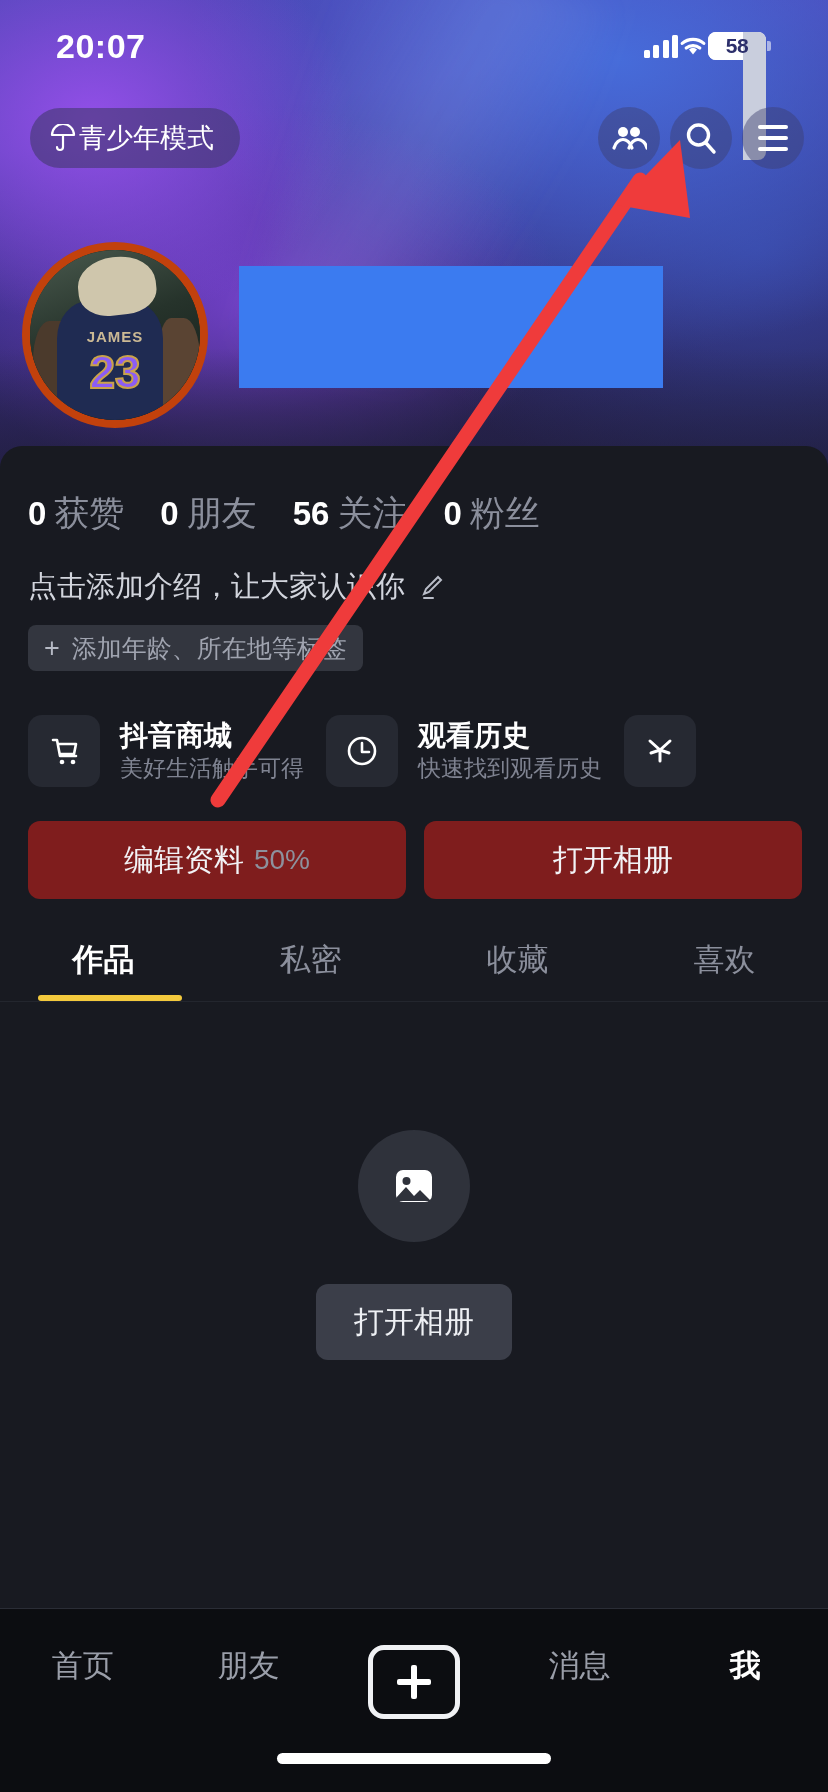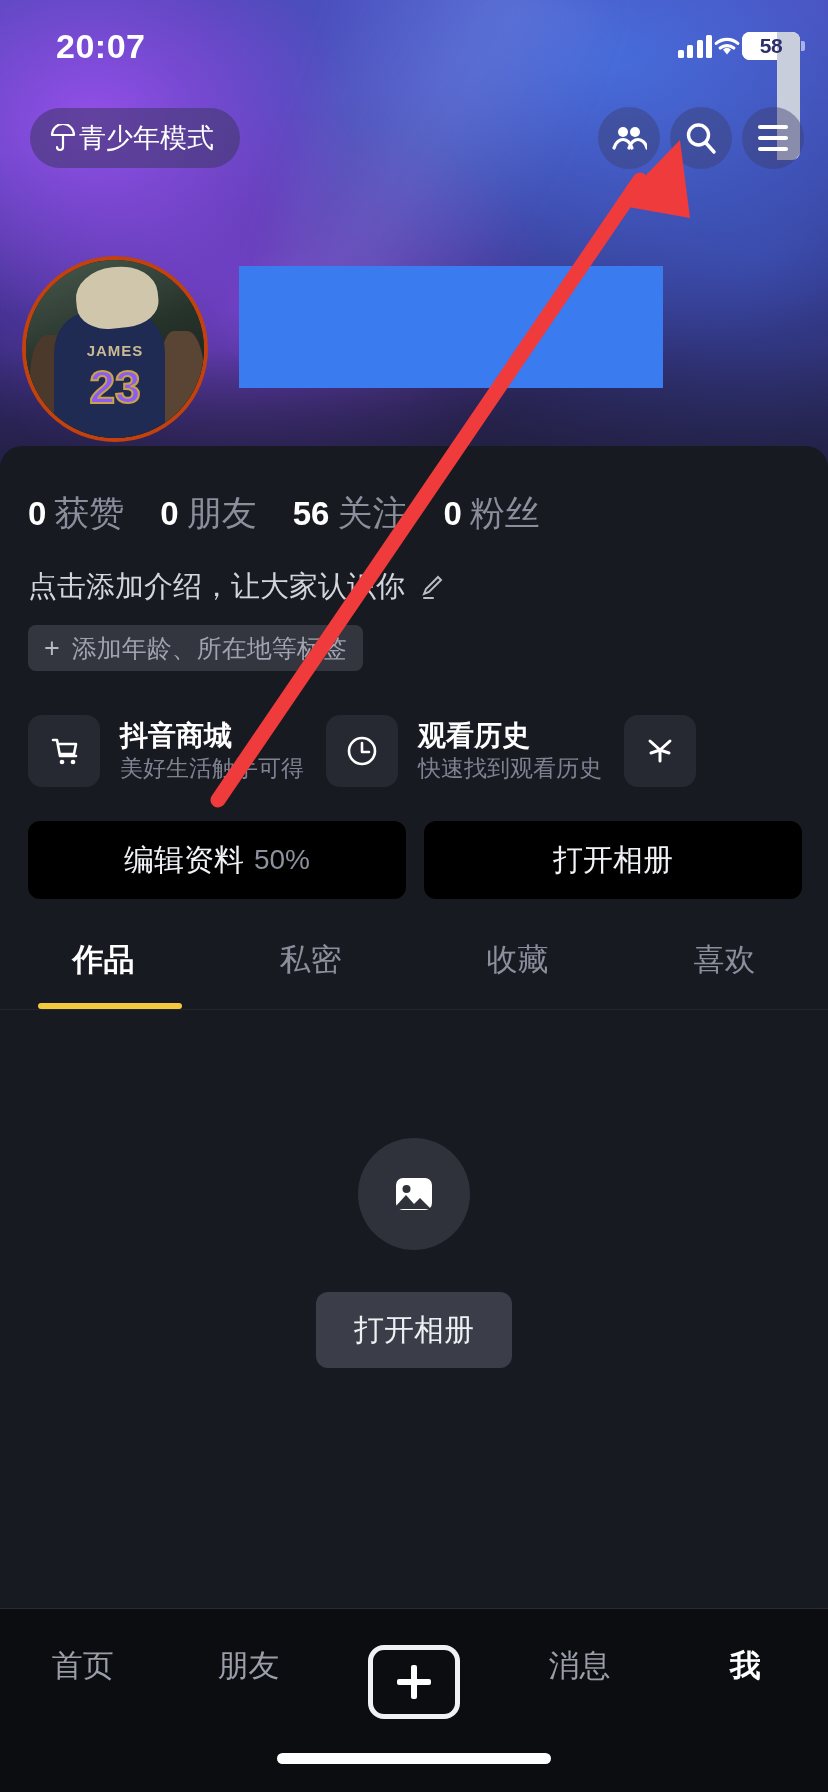--- a/index.html
+++ b/index.html
@@ -28,21 +28,21 @@
   .hero-sheen {
     position:absolute; left:300px; top:-40px; width:260px; height:420px;
     background:linear-gradient(105deg, rgba(255,255,255,0.0) 0%, rgba(180,200,255,0.16) 45%, rgba(255,255,255,0) 80%);
     transform:rotate(16deg); filter:blur(16px);
   }
 
   
   .statusbar {
     position:absolute; left:0; top:0; width:828px; height:92px;
     display:flex; align-items:center; justify-content:space-between;
-    padding:0 28px 0 56px; z-index:6;
+    padding:0 62px 0 56px; z-index:6;
   }
   .clock { color:#fff; font-size:34px; font-weight:600; letter-spacing:0.5px; }
   .status-right { display:flex; align-items:center; }
   .bars { display:flex; align-items:flex-end; gap:3.5px; height:24px; }
   .bars i { display:block; width:6px; background:#fff; border-radius:1.5px; }
   .bars i:nth-child(1){height:8px;} .bars i:nth-child(2){height:13px;}
   .bars i:nth-child(3){height:18px;} .bars i:nth-child(4){height:23px;}
   .wifi { width:30px; height:22px; }
   .battery { position:relative; width:58px; height:28px; }
   .battery .shell {
@@ -73,22 +73,22 @@
   .circ-btn {
     width:62px; height:62px; border-radius:50%;
     background:rgba(60,62,110,0.45);
     display:flex; align-items:center; justify-content:center;
   }
   .hamb { display:flex; flex-direction:column; gap:7px; }
   .hamb span { display:block; width:30px; height:4px; background:#fff; border-radius:2px; }
 
   
   .avatar {
-    position:absolute; left:22px; top:256px; width:186px; height:186px;
-    border-radius:50%; border:4px solid #c2410c; overflow:hidden; z-index:5;
+    position:absolute; left:22px; top:242px; width:186px; height:186px;
+    border-radius:50%; border:8px solid #c2410c; overflow:hidden; z-index:5;
     background:#1d2a1e;
   }
   .av-photo { position:absolute; inset:0; }
   .av-bg { position:absolute; inset:0; background:linear-gradient(160deg,#4a5a4e 0%,#26332b 45%,#121a15 100%); }
   .av-hood { position:absolute; left:28%; top:4%; width:46%; height:34%; background:#cfc6ac; border-radius:48% 48% 40% 40%; transform:rotate(-6deg); }
   .av-body { position:absolute; left:16%; top:30%; width:62%; height:74%; background:#1f2b52; border-radius:30% 30% 12% 12%; }
   .av-armL { position:absolute; left:2%; top:42%; width:24%; height:58%; background:#4b3a2c; border-radius:40% 30% 20% 20%; }
   .av-armR { position:absolute; right:0%; top:40%; width:24%; height:60%; background:#5a4433; border-radius:30% 40% 20% 20%; }
   .av-name { position:absolute; left:20%; top:46%; width:60%; text-align:center; color:#cbb994; font-size:15px; font-weight:700; letter-spacing:1px; }
   .av-num { position:absolute; left:0; top:56%; width:100%; text-align:center; color:#8b5cf6; font-size:46px; font-weight:800; -webkit-text-stroke:2px #c9a24a; }
@@ -128,29 +128,29 @@
     width:72px; height:72px; border-radius:14px; background:#262932;
     display:flex; align-items:center; justify-content:center; flex:none;
   }
   .card-t1 { color:#fff; font-size:28px; font-weight:700; line-height:1.25; }
   .card-t2 { color:#7f8391; font-size:23px; line-height:1.35; }
   .card-peek { width:72px; height:72px; border-radius:14px; background:#262932; display:flex; align-items:center; justify-content:center; flex:none; }
 
   
   .actions { display:flex; gap:18px; padding:34px 26px 0 28px; }
   .act-btn {
-    flex:1; height:78px; border-radius:12px; background:#000000;
+    flex:1; height:78px; border-radius:12px; background:#7f1d1d;
     display:flex; align-items:center; justify-content:center; gap:10px;
   }
   .act-btn .label { color:#f2f3f6; font-size:30px; font-weight:500; }
   .act-btn .pct { color:#8d919d; font-size:28px; }
 
   
   .tabs { display:flex; margin-top:40px; position:relative; }
-  .tab { flex:1; text-align:center; padding-bottom:28px; }
+  .tab { flex:1; text-align:center; padding-bottom:20px; }
   .tab .tl { font-size:31px; color:#8b8f9c; }
   .tab.active .tl { color:#fff; font-weight:700; }
   .tab-underline { position:absolute; bottom:0; left:38px; width:144px; height:6px; background:#f3c93d; border-radius:3px; }
   .tab-divider { height:1px; background:#23262e; }
 
   
   .empty { display:flex; flex-direction:column; align-items:center; padding-top:128px; }
   .empty-ic { width:112px; height:112px; border-radius:50%; background:#2f323b; display:flex; align-items:center; justify-content:center; }
   .empty-title { margin-top:48px; color:#e6e8ee; font-size:34px; font-weight:600; }
   .album-btn {

